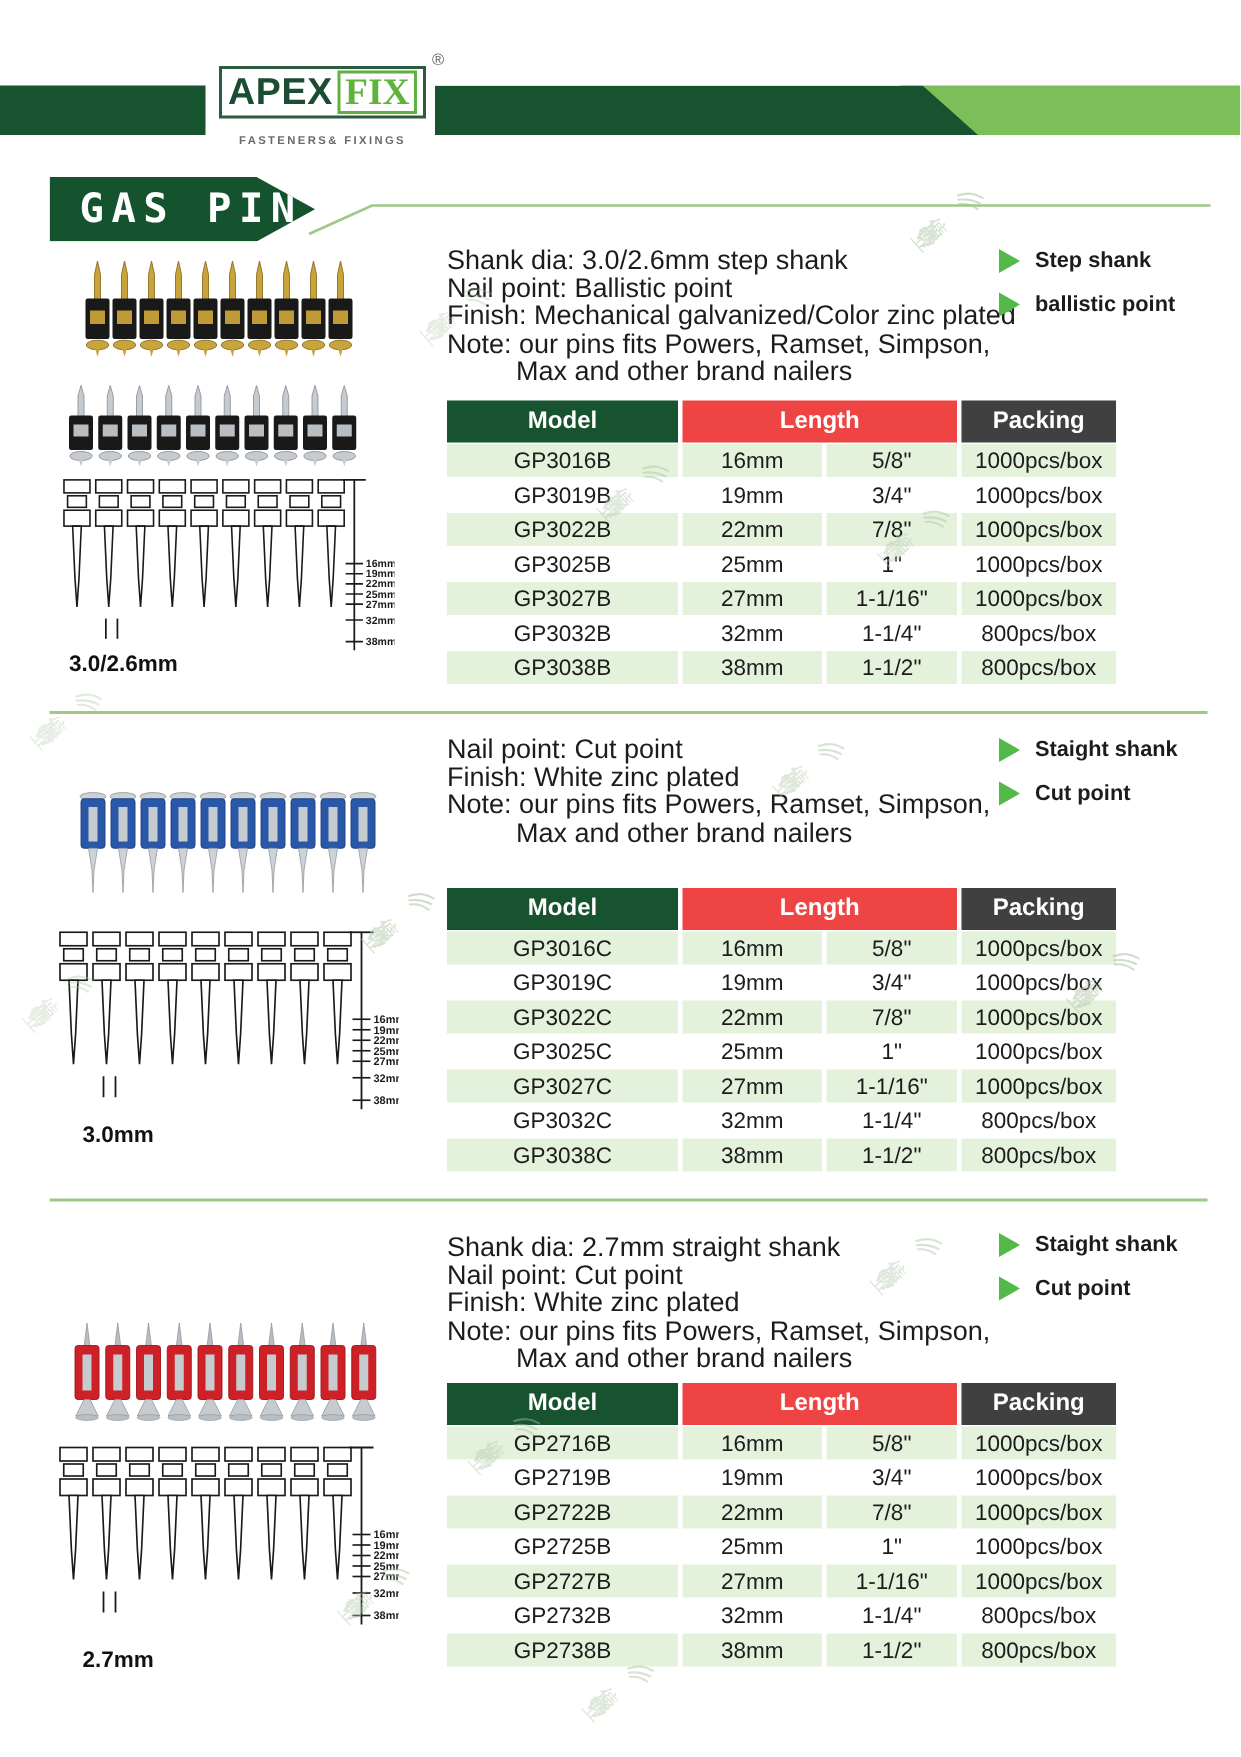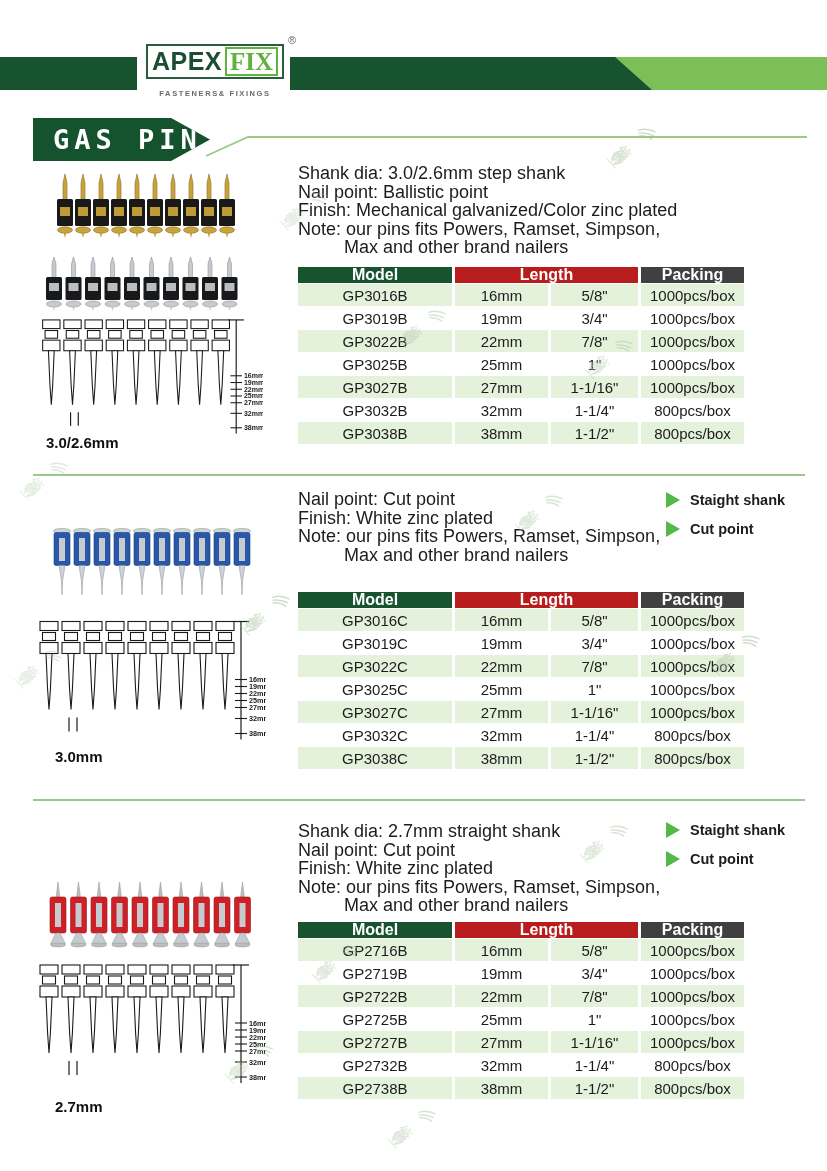--- a/index.html
+++ b/index.html
@@ -37,24 +37,24 @@
   .specs{position:absolute;left:298px;font-size:18px;line-height:18.5px;}
   .spec-cont{padding-left:46px;}
   .badges{position:absolute;left:666px;}
   .badge{display:flex;align-items:center;gap:10px;margin-bottom:13px;font-size:14.5px;font-weight:600;}
   .tri{width:0;height:0;border-left:14px solid #53b948;border-top:8px solid transparent;
        border-bottom:8px solid transparent;flex:0 0 auto;}
 
   
   .ptable{position:absolute;left:298px;width:446px;display:grid;
           grid-template-columns:154px 93px 87px 103px;column-gap:3px;row-gap:1px;}
-  .th{height:16px;display:flex;align-items:center;justify-content:center;color:#fff;
+  .th{height:28px;display:flex;align-items:center;justify-content:center;color:#fff;
       font-weight:bold;font-size:16px;}
   .th-model{background:#17532e;}
-  .th-length{grid-column:2/4;background:#b91c1c;}
+  .th-length{grid-column:2/4;background:#ef4444;}
   .th-packing{background:#404040;}
   .cell{height:22px;display:flex;align-items:center;justify-content:center;font-size:15px;background:#fff;}
   .tint{background:#e4f1db;}
 
   .shank-label{position:absolute;font-size:15px;font-weight:bold;color:#111;}
 
   
   .wm{position:absolute;display:flex;flex-direction:column;align-items:center;gap:2px;
       transform:rotate(48deg);transform-origin:top left;pointer-events:none;}
   .wm span{writing-mode:vertical-rl;font-size:14px;letter-spacing:3px;color:#b7ccb0;}
@@ -202,20 +202,30 @@
     <div class="shank-label" style="left:46px;top:274px">3.0/2.6mm</div>
 
     <div class="specs" style="top:4px">
       <div>Shank dia: 3.0/2.6mm step shank</div>
       <div>Nail point: Ballistic point</div>
       <div>Finish: Mechanical galvanized/Color zinc plated</div>
       <div>Note: our pins fits Powers, Ramset, Simpson,</div>
       <div class="spec-cont">Max and other brand nailers</div>
     </div>
 
+    <div class="badges" style="top:6px">
+      <div class="badge">
+        <span class="tri"></span>
+        <span>Step shank</span>
+      </div>
+      <div class="badge">
+        <span class="tri"></span>
+        <span>ballistic point</span>
+      </div>
+    </div>
 
     <div class="ptable" style="top:107px">
       <div class="th th-model">Model</div>
       <div class="th th-length">Length</div>
       <div class="th th-packing">Packing</div>
 
       <div class="cell tint">GP3016B</div>
       <div class="cell tint">16mm</div>
       <div class="cell tint">5/8"</div>
       <div class="cell tint">1000pcs/box</div>

